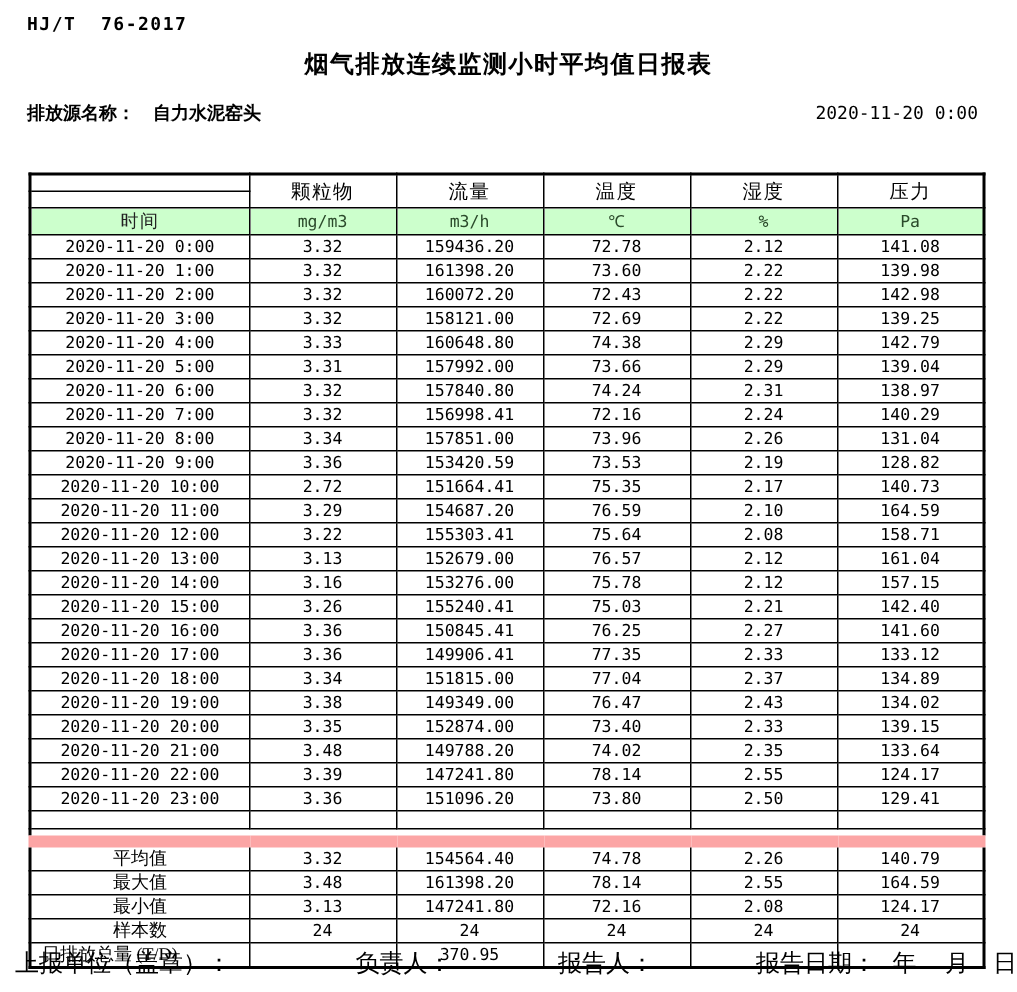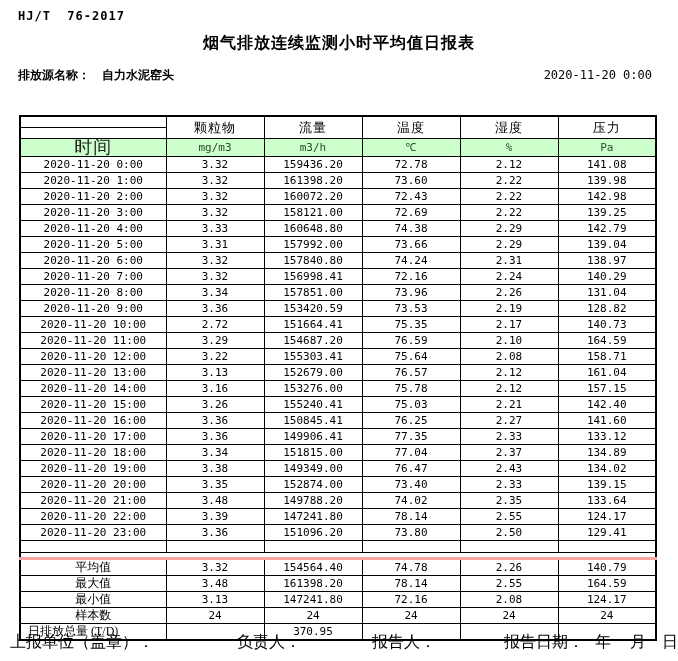--- a/index.html
+++ b/index.html
@@ -72,31 +72,31 @@
   tr.head-split td { height: 10px; }
   th.col-head { font-size: 13px; letter-spacing: 1px; }
   tr.unit-row td {
     height: 17px;
     color: #2b4a2b;
     font-family: "DejaVu Sans Mono", "Liberation Mono", monospace;
     font-size: 11px;
   }
   tr.unit-row td.time-head {
     font-family: Liberation Serif, serif;
-    font-size: 18px;
+    font-size: 12px;
     color: #222;
     letter-spacing: 1px;
   }
   tbody td, tr.summary-row td {
     font-family: "DejaVu Sans Mono", "Liberation Mono", monospace;
     font-size: 11px;
   }
   tr.blank-row td { height: 11px; }
   tr.gap-row td { height: 4px; border-left: none; border-right: none; border-top: none; border-bottom: none; }
-  tr.summary-first td { border-top: 3px solid #fca5a5; text-align: center; }
+  tr.summary-first td { border-top: 8px solid #fca5a5; text-align: center; }
   tr.summary-row td.label-cell {
     font-family: "Liberation Serif", "DejaVu Serif", serif;
     font-size: 12px;
   }
   tr.summary-row td.label-cell.left { text-align: left; padding-left: 7px; }
   .footnote {
     position: absolute;
     left: 10px; top: 616px;
     font-weight: bold;
     font-size: 12px;

